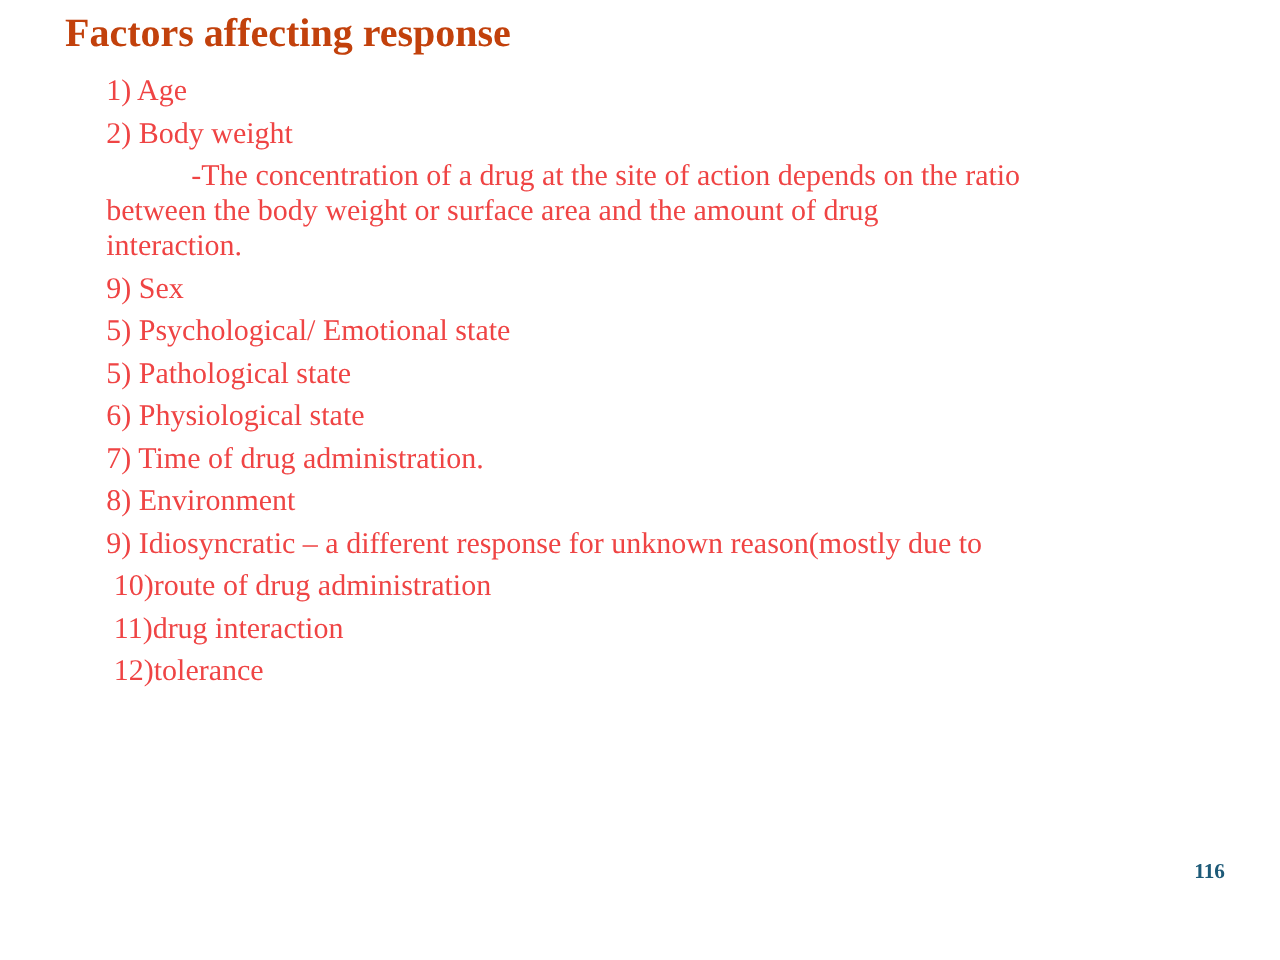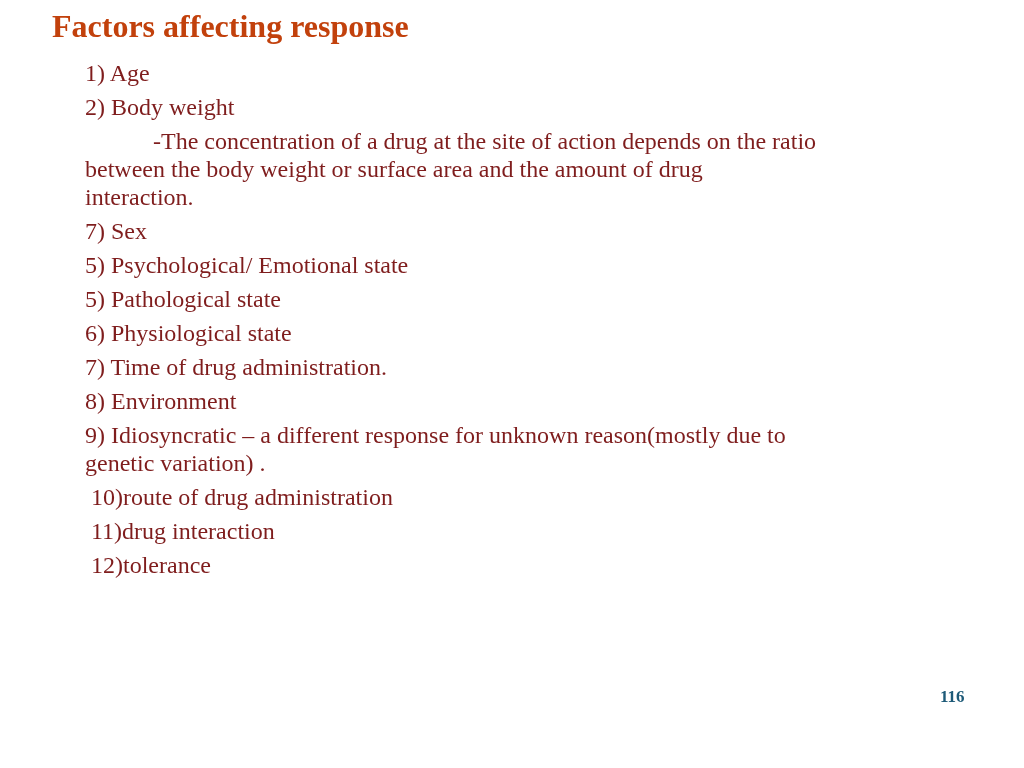--- a/index.html
+++ b/index.html
@@ -29,60 +29,59 @@
   .slide-body {
     position: absolute;
     left: 0;
     top: 53px;
     width: 1024px;
   }
   .line {
     font-size: 24px;
     line-height: 28px;
     white-space: pre;
-    color: #7f1d1d;
+    color: #ef4444;
   }
   
   .line.item, .line.item2, .line.tab {
     margin-top: 6px;
   }
   .line.item { margin-left: 85px; }   
   .line.item2 { margin-left: 91px; }  
   .line.tab  { margin-left: 153px; }  
   .line.cont { margin-left: 85px; margin-top: 0; } 
   .page-number {
     position: absolute;
     left: 940px;
     top: 687px;
     width: 40px;
-    text-align: left;
+    text-align: right;
     font-size: 17px;
     font-weight: bold;
     font-family: "Liberation Serif", serif;
   }
 </style>
 </head>
 <body>
 
 <div class="slide" style="background: rgb(255, 255, 255);">
   <div class="slide-title" style="color: #c2410c;">Factors affecting response</div>
 
   <div class="slide-body">
       <div class="line item">1) Age</div>
       <div class="line item">2) Body weight</div>
       <div class="line tab">-The concentration of a drug at the site of action depends on the ratio</div>
       <div class="line cont">between the body weight or surface area and the amount of drug</div>
       <div class="line cont">interaction.</div>
-      <div class="line item">7) Sex</div>
+      <div class="line item">9) Sex</div>
       <div class="line item">5) Psychological/ Emotional state</div>
       <div class="line item">5) Pathological state</div>
       <div class="line item">6) Physiological state</div>
       <div class="line item">7) Time of drug administration.</div>
       <div class="line item">8) Environment</div>
       <div class="line item">9) Idiosyncratic – a different response for unknown reason(mostly due to</div>
-      <div class="line cont">genetic variation) .</div>
       <div class="line item2">10)route of drug administration</div>
       <div class="line item2">11)drug interaction</div>
       <div class="line item2">12)tolerance</div>
     </div>
 
   <div class="page-number" style="color: rgb(29, 90, 120);">116</div>
 </div>
 
 </body></html>

